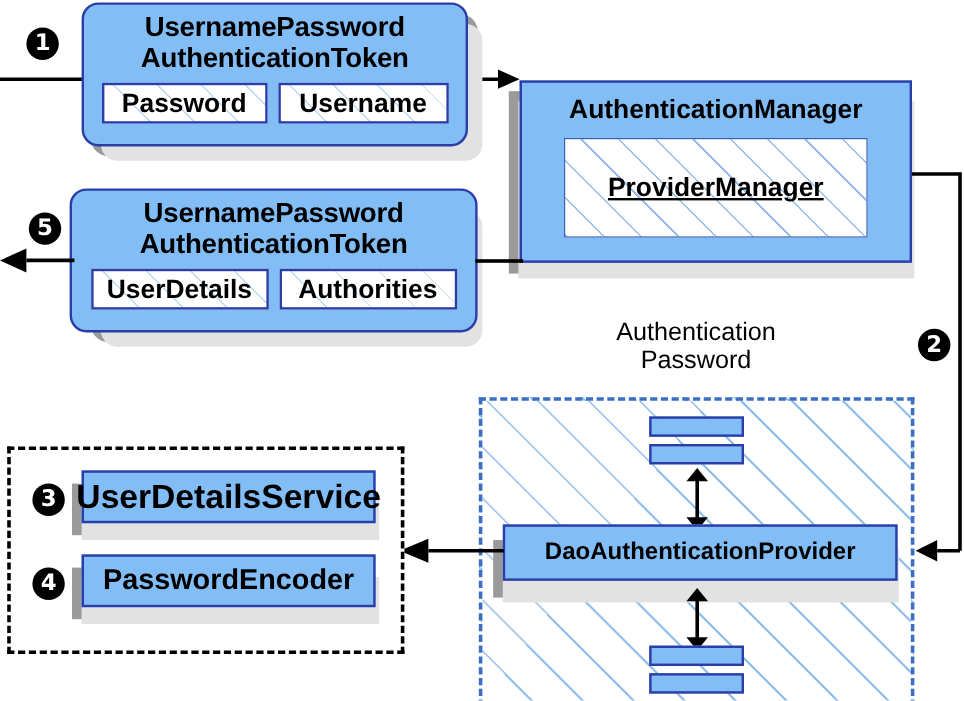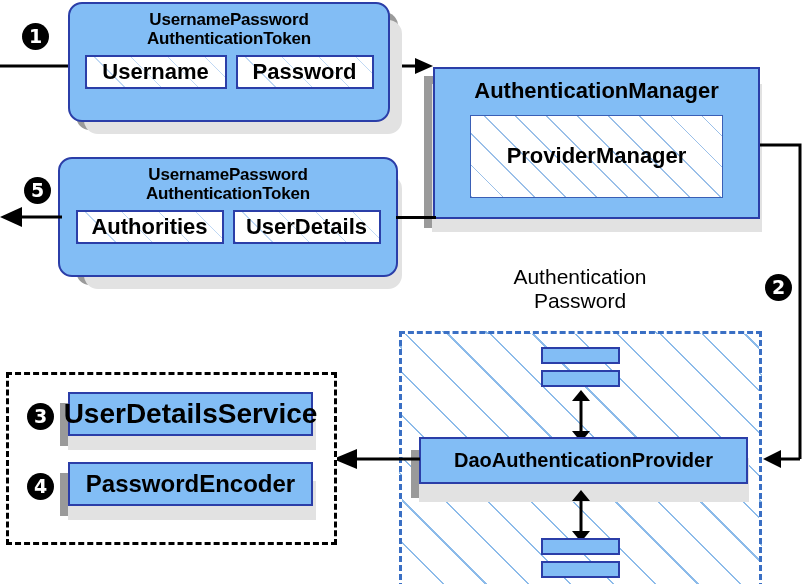--- a/index.html
+++ b/index.html
@@ -48,21 +48,21 @@
     border:2px solid #2b3ea8;
     border-radius:14px;
     box-sizing:border-box;
     display:flex;
     flex-direction:column;
     align-items:center;
     justify-content:flex-start;
     padding-top:6px;
   }
   .token-title{
-    font-size:17px;
+    font-size:23px;
     font-weight:bold;
     line-height:1.12;
     text-align:center;
     color:#000;
     letter-spacing:-0.2px;
   }
   .token-fields{
     display:flex;
     gap:9px;
     margin-top:7px;
@@ -158,34 +158,34 @@
 
   <div class="shadow-dark" style="left:76px;top:12px;width:322px;height:118px;border-radius:14px;"></div>
   <div class="shadow-light" style="left:84px;top:20px;width:318px;height:114px;border-radius:14px;"></div>
 
   <div class="token" style="left:68px;top:2px;width:322px;height:120px;">
     <div class="token-title">
       <div>UsernamePassword</div>
       <div>AuthenticationToken</div>
     </div>
     <div class="token-fields">
+      <div class="field" style="width:138px;">Password</div>
       <div class="field" style="width:142px;">Username</div>
-      <div class="field" style="width:138px;">Password</div>
     </div>
   </div>
 
   <div class="bullet" style="left:22px;top:23px;">1</div>
 
   <div class="shadow-dark" style="left:424px;top:76px;width:330px;height:152px;"></div>
   <div class="shadow-light" style="left:432px;top:84px;width:330px;height:148px;"></div>
 
   <div class="node" style="left:433px;top:67px;width:327px;height:152px;flex-direction:column;justify-content:flex-start;padding-top:10px;text-align:center;">
     <div style="font-size:22px;font-weight:bold;">AuthenticationManager</div>
     <div class="hatch-white" style="margin-top:12px;width:253px;height:83px;border:1px solid #3a5fb5;box-sizing:border-box;display:flex;align-items:center;justify-content:center;">
-      <span style="font-size:22px;font-weight:bold;color:#000;">ProviderManager</span>
+      <span style="font-size:22px;font-weight:bold;color:#000;text-decoration:underline;">ProviderManager</span>
     </div>
   </div>
 
   <svg class="abs" style="left:755px;top:138px;width:48px;height:330px;">
     <polyline points="5,7 45,7 45,321" fill="none" stroke="#000" stroke-width="3"></polyline>
   </svg>
   <svg class="abs" style="left:755px;top:448px;width:48px;height:24px;">
     <line x1="45" y1="11" x2="26" y2="11" stroke="#000" stroke-width="3"></line>
     <polygon points="26,2 8,11 26,20" fill="#000"></polygon>
   </svg>
@@ -194,22 +194,22 @@
 
   <div class="shadow-dark" style="left:76px;top:167px;width:322px;height:118px;border-radius:14px;"></div>
   <div class="shadow-light" style="left:84px;top:175px;width:318px;height:114px;border-radius:14px;"></div>
 
   <div class="token" style="left:58px;top:157px;width:340px;height:120px;">
     <div class="token-title">
       <div>UsernamePassword</div>
       <div>AuthenticationToken</div>
     </div>
     <div class="token-fields">
+      <div class="field" style="width:148px;">UserDetails</div>
       <div class="field" style="width:148px;">Authorities</div>
-      <div class="field" style="width:148px;">UserDetails</div>
     </div>
   </div>
 
   <div class="hline" style="left:396px;top:216px;width:40px;"></div>
 
   <svg class="abs" style="left:0px;top:206px;width:70px;height:24px;">
     <line x1="62" y1="11" x2="22" y2="11" stroke="#000" stroke-width="3"></line>
     <polygon points="22,1 0,11 22,21" fill="#000"></polygon>
   </svg>
 

